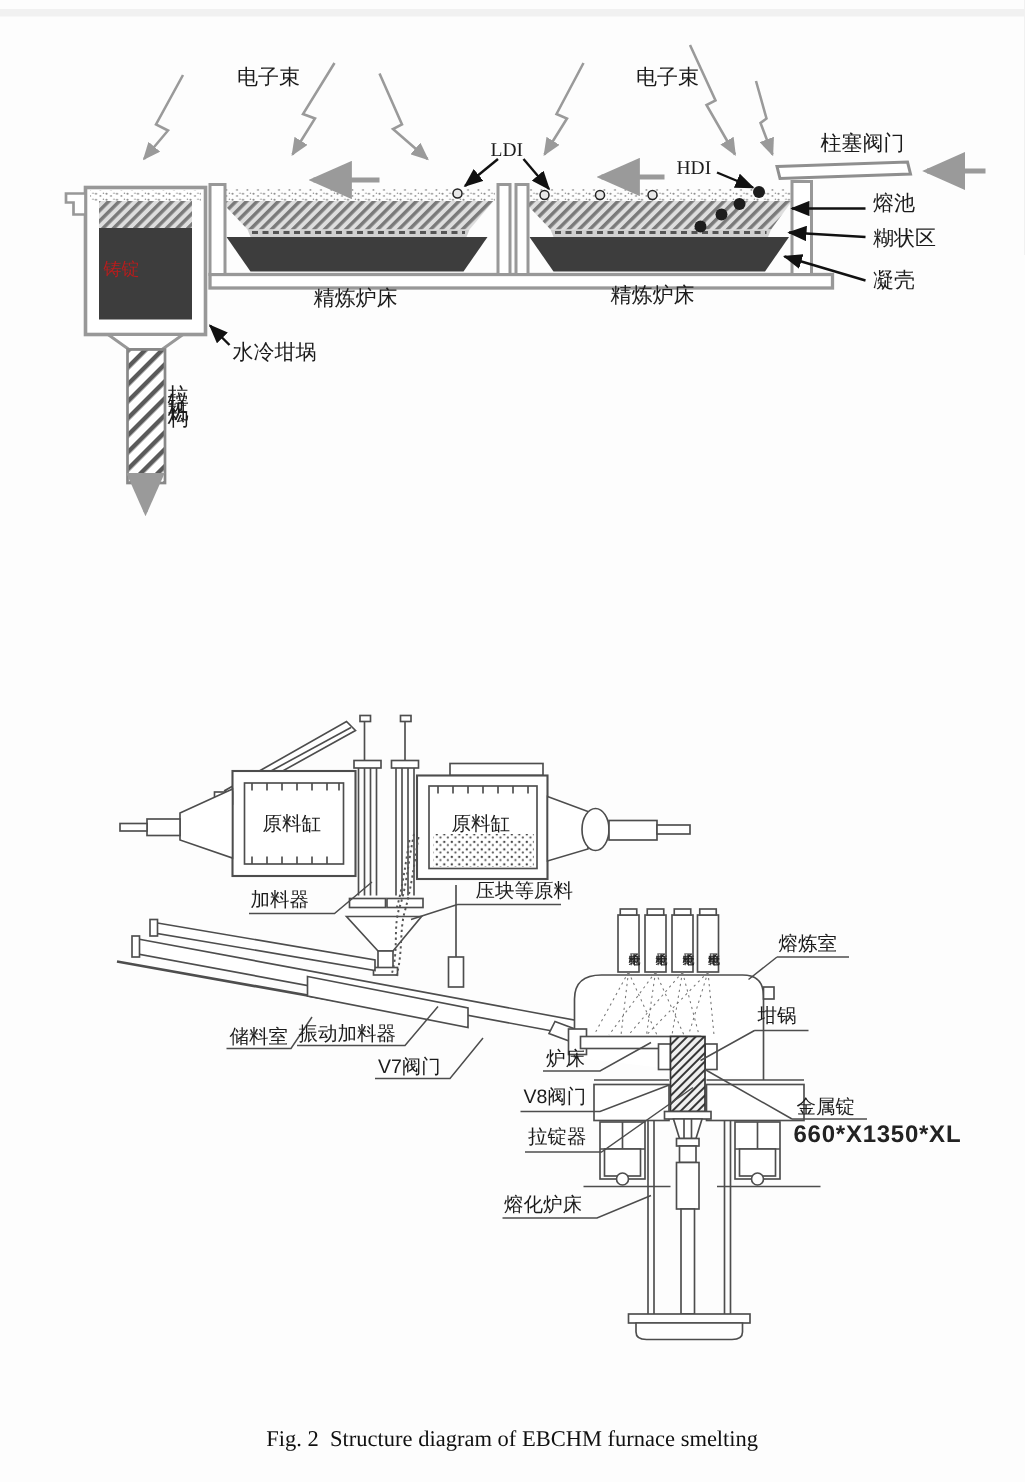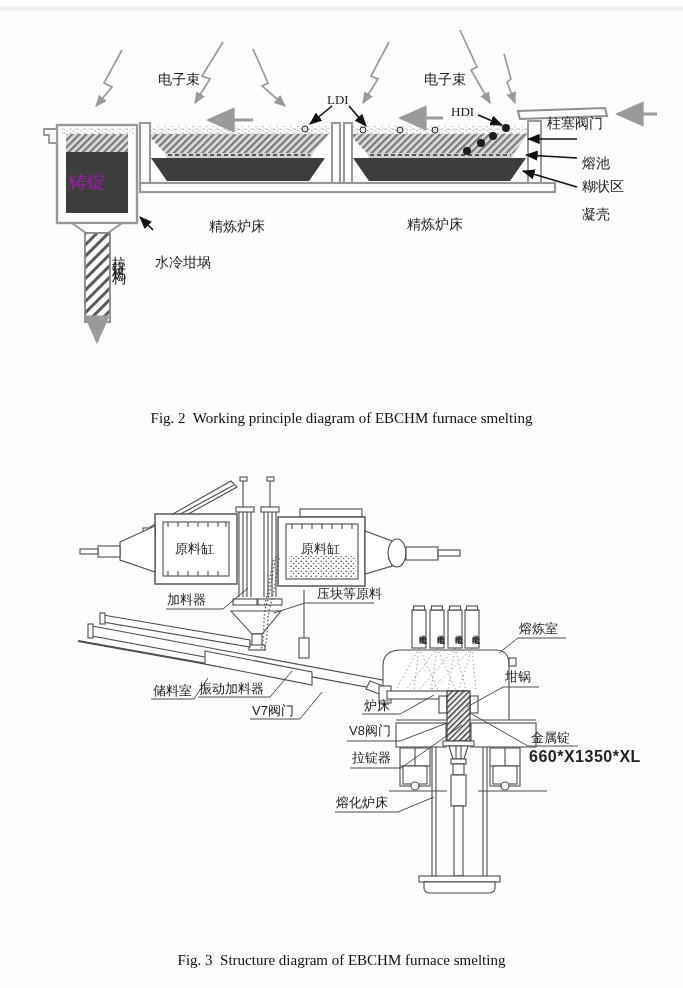--- a/index.html
+++ b/index.html
@@ -1,23 +1,23 @@
 <!DOCTYPE html>
 <html><head>
 <meta charset="utf-8">
 <style>
   html,body{margin:0;padding:0;background:#e8e8e8;}
   .page{position:relative;width:683px;height:988px;background:#fdfdfd;overflow:hidden;
         font-family:"Liberation Sans",sans-serif;color:#1b1b1b;}
   .artifact{position:absolute;left:0;top:6px;width:100%;height:5px;background:#f1f1f1;}
   svg.art{position:absolute;left:0;top:0;pointer-events:none;}
   .lbl{position:absolute;font-size:13px;line-height:1.1;white-space:pre;color:#1b1b1b;}
-  .sz14{font-size:14px;margin-top:28px;}
+  .sz14{font-size:14px;}
   .serif{font-family:"Liberation Serif",serif;}
-  .ingot-lbl{color:#a21caf;font-size:18px;}
+  .ingot-lbl{color:#b91c1c;font-size:12px;}
   .vert{writing-mode:vertical-rl;text-orientation:upright;}
   .pull-mech{font-size:14px;letter-spacing:5px;}
   .gunlbl{position:absolute;width:14px;height:36px;font-size:8px;line-height:1;
           writing-mode:vertical-rl;text-orientation:upright;text-align:center;color:#222;}
   .dim{font-size:16px;font-weight:bold;letter-spacing:.5px;color:#222;}
   .cap-zh{position:absolute;left:0;width:100%;text-align:center;font-weight:bold;
           font-size:17px;color:#101010;white-space:pre;}
   .cap-en{position:absolute;left:0;width:100%;text-align:center;
           font-family:"Liberation Serif",serif;font-size:15px;color:#101010;white-space:pre;}
 </style>
@@ -269,21 +269,20 @@
   <div class="lbl sz14" style="left:547px;top:88px">柱塞阀门</div>
   <div class="lbl sz14" style="left:582px;top:128px">熔池</div>
   <div class="lbl sz14" style="left:582px;top:151px">糊状区</div>
   <div class="lbl sz14" style="left:582px;top:179px">凝壳</div>
   <div class="lbl ingot-lbl" style="left:69px;top:173px">铸锭</div>
   <div class="lbl sz14" style="left:209px;top:191px">精炼炉床</div>
   <div class="lbl sz14" style="left:407px;top:189px">精炼炉床</div>
   <div class="lbl sz14" style="left:155px;top:227px">水冷坩埚</div>
   <div class="lbl vert pull-mech" style="left:111px;top:245px">拉锭机构</div>
 
-  <div class="cap-en" style="top:410px">Fig. 2  Working principle diagram of EBCHM furnace smelting</div>
 
   <div class="lbl" style="left:175px;top:542px">原料缸</div>
   <div class="lbl" style="left:301px;top:542px">原料缸</div>
   <div class="lbl" style="left:167px;top:593px">加料器</div>
   <div class="lbl" style="left:317px;top:587px">压块等原料</div>
 
   <div class="gunlbl" style="left:412px;top:611px">电子束枪</div>
   <div class="gunlbl" style="left:430px;top:611px">电子束枪</div>
   <div class="gunlbl" style="left:448px;top:611px">电子束枪</div>
   <div class="gunlbl" style="left:465px;top:611px">电子束枪</div>
@@ -293,14 +292,14 @@
   <div class="lbl" style="left:199px;top:682px">振动加料器</div>
   <div class="lbl" style="left:252px;top:704px">V7阀门</div>
   <div class="lbl" style="left:364px;top:699px">炉床</div>
   <div class="lbl" style="left:505px;top:670px">坩锅</div>
   <div class="lbl" style="left:349px;top:724px">V8阀门</div>
   <div class="lbl" style="left:531px;top:731px">金属锭</div>
   <div class="lbl dim" style="left:529px;top:748px">660*X1350*XL</div>
   <div class="lbl" style="left:352px;top:751px">拉锭器</div>
   <div class="lbl" style="left:336px;top:796px">熔化炉床</div>
 
-  <div class="cap-en" style="top:952px">Fig. 3  Structure diagram of EBCHM furnace smelting</div>
+  <div class="cap-en" style="top:952px">Fig. 2  Structure diagram of EBCHM furnace smelting</div>
 </div>
 
 </body></html>

